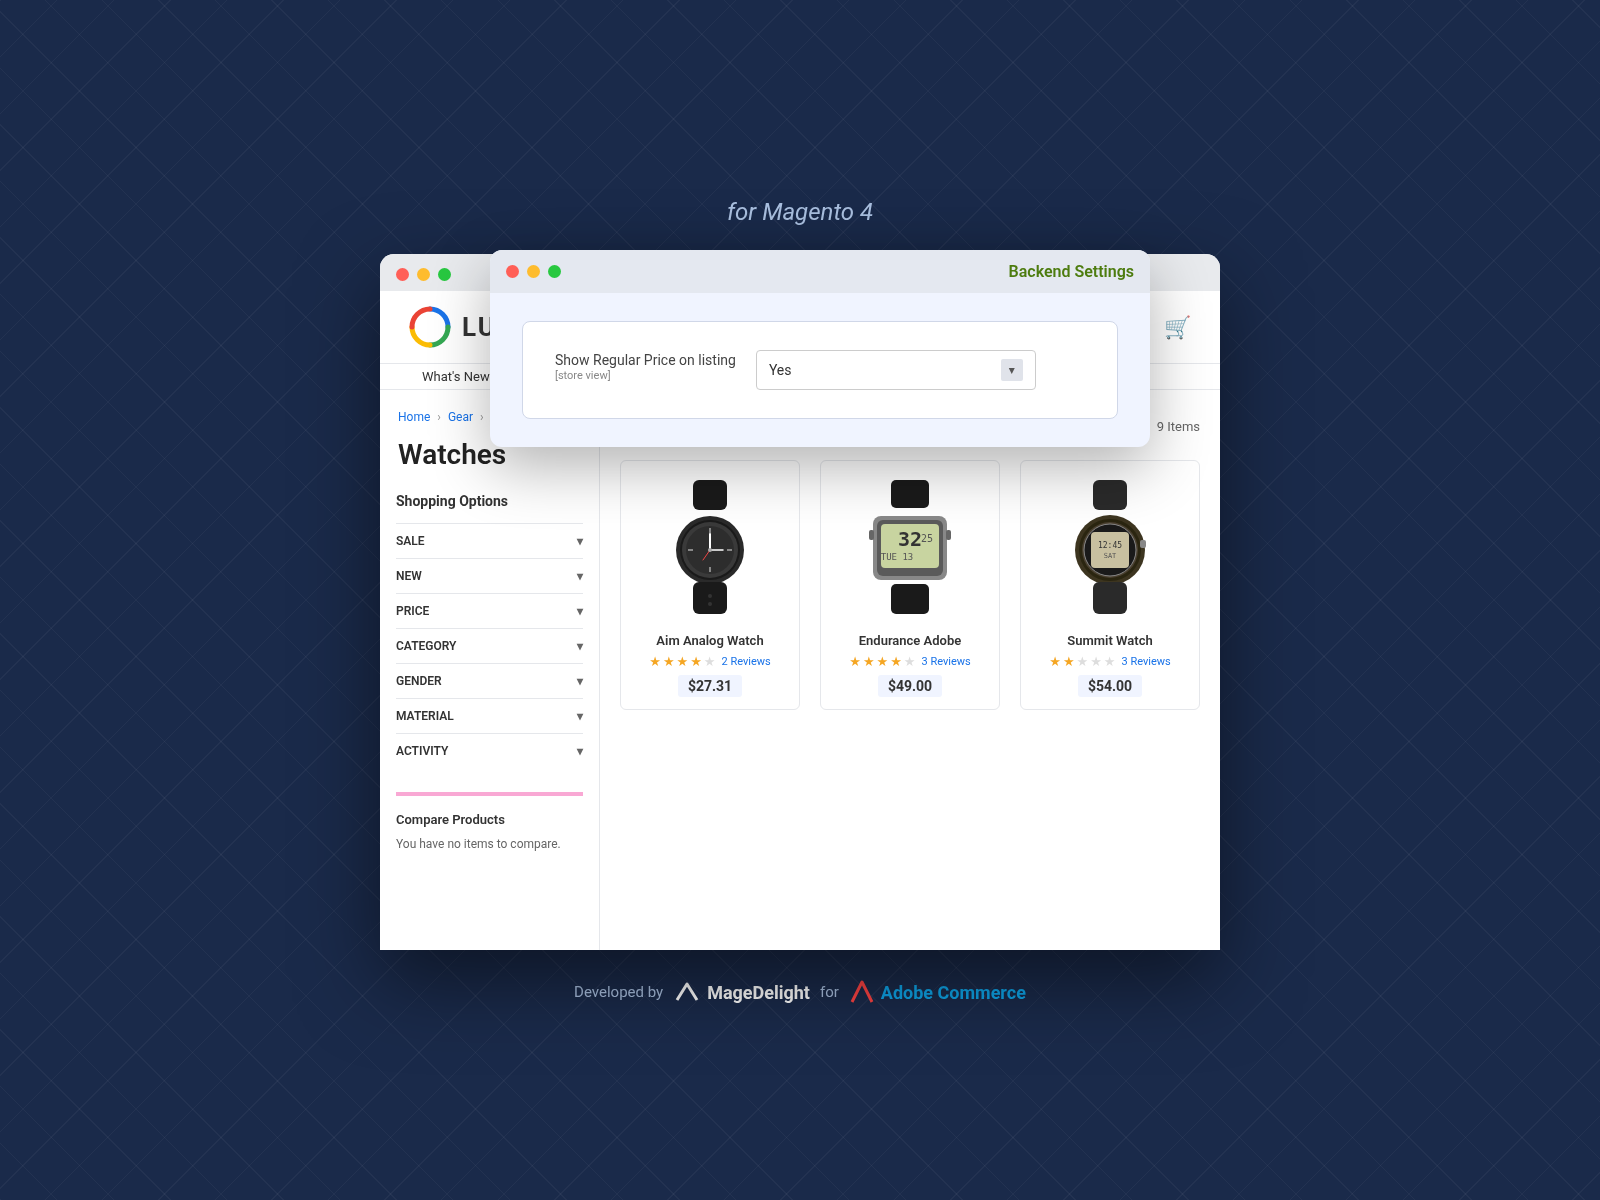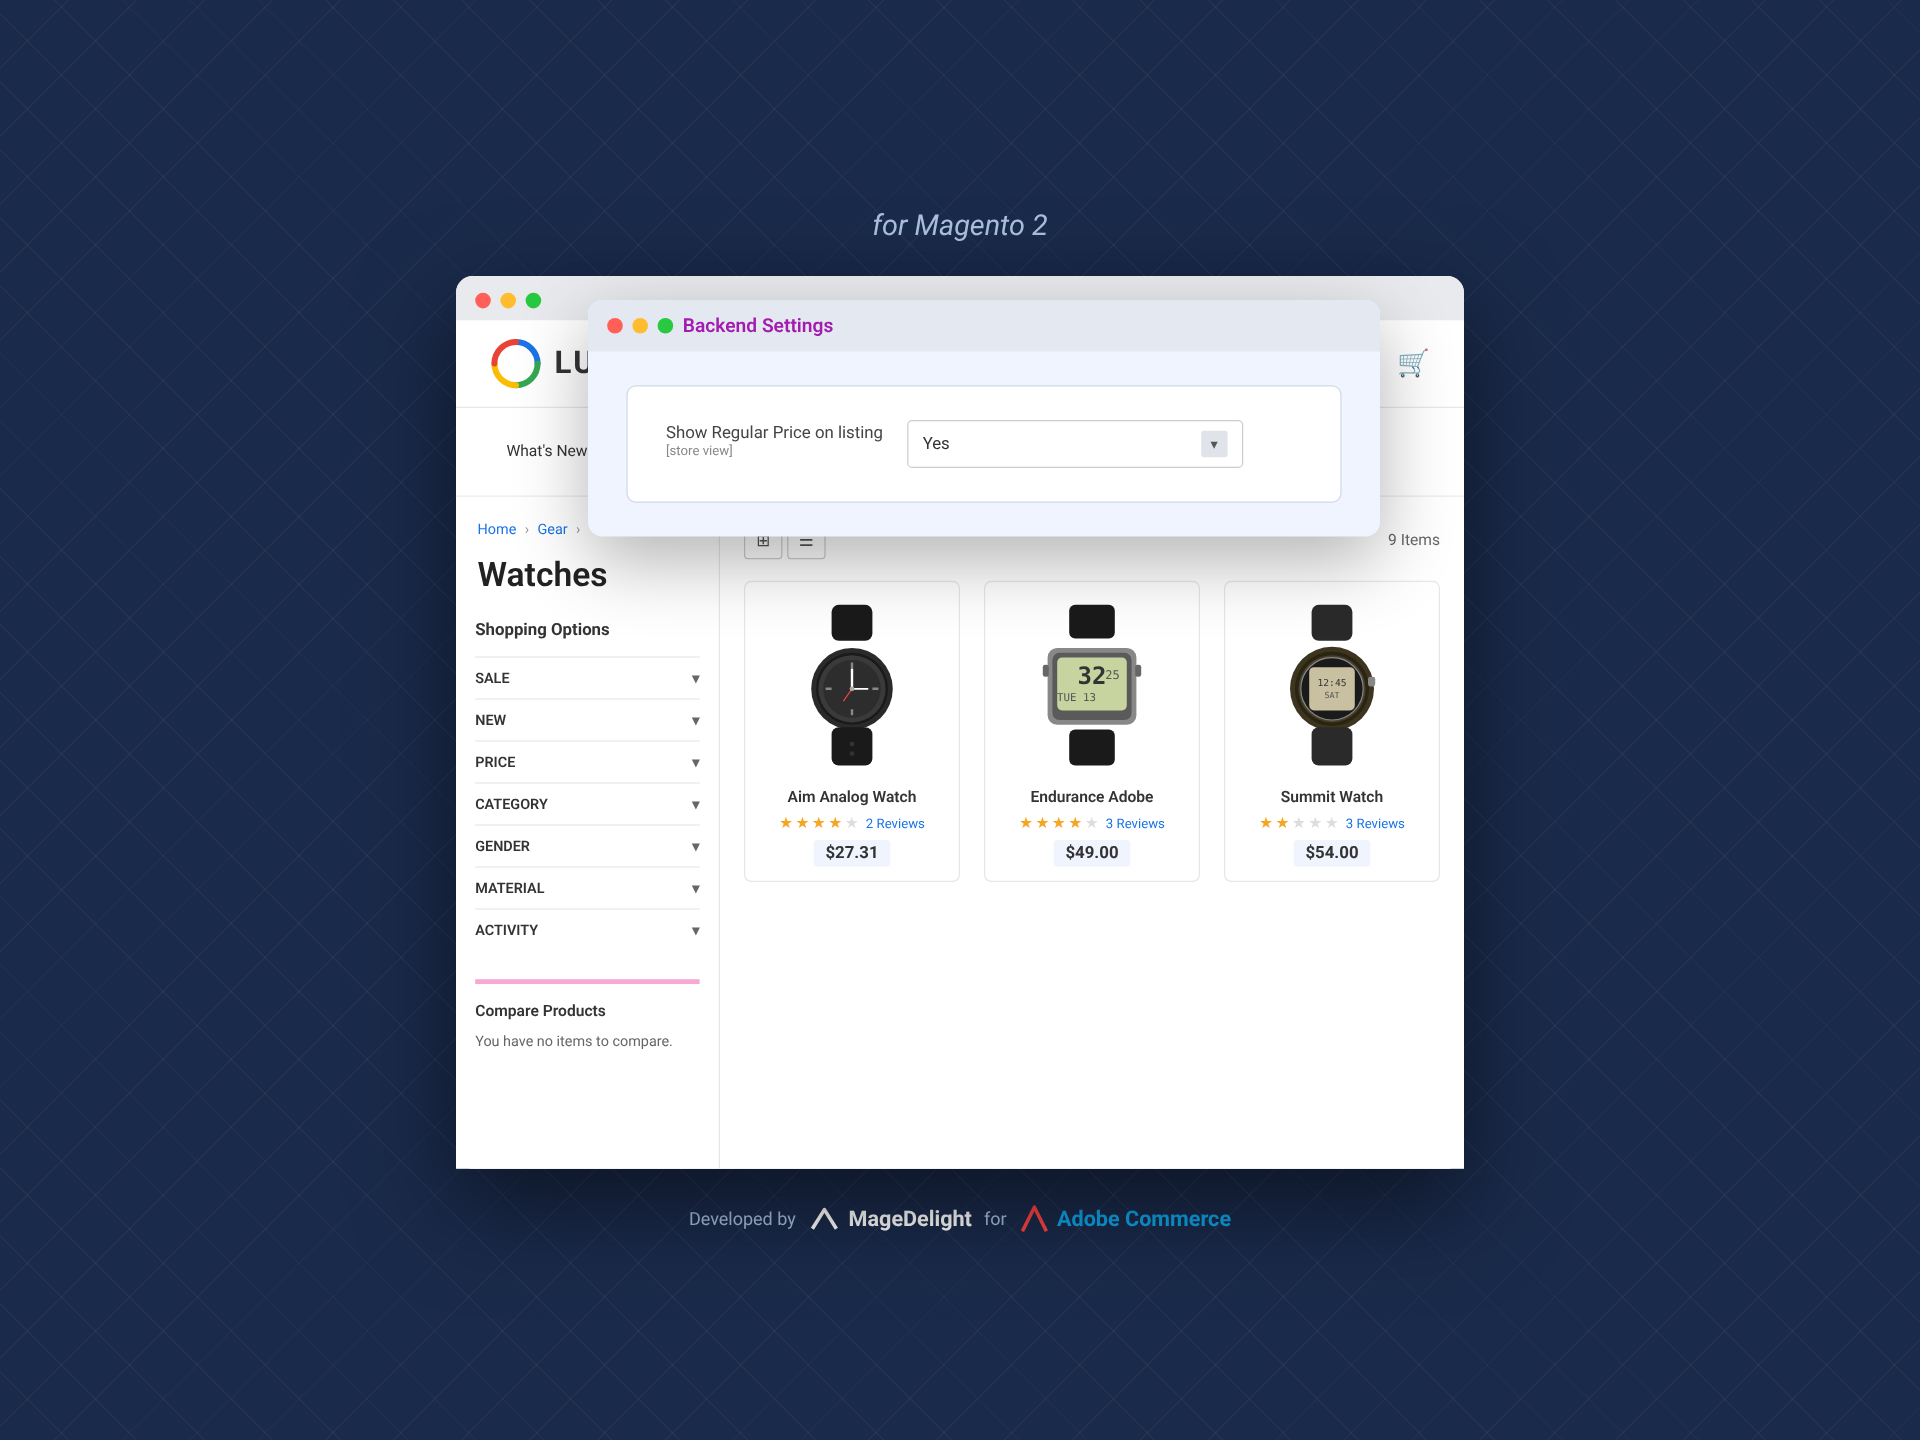--- a/index.html
+++ b/index.html
@@ -116,21 +116,21 @@
     
     .store-nav {
       background: #ffffff;
       display: flex;
       align-items: center;
       padding: 0 28px;
       border-bottom: 1px solid #e5e7eb;
       gap: 0;
     }
     .nav-item {
-      padding: 28px 14px;
+      padding: 4px 14px;
       font-size: 13px;
       color: #333;
       cursor: pointer;
       white-space: nowrap;
       display: flex;
       align-items: flex-end;
       gap: 4px;
       position: relative;
     }
     .nav-item.active {
@@ -291,24 +291,24 @@
     .backend-chrome {
       background: #e4e8f0;
       border-radius: 12px 12px 0 0;
       padding: 12px 16px;
       display: flex;
       align-items: center;
       gap: 8px;
     }
     .backend-title {
       flex: 1;
-      text-align: left;
+      text-align: right;
       font-size: 16px;
       font-weight: 600;
-      color: #a21caf;
+      color: #4d7c0f;
     }
     .backend-body {
       padding: 28px 32px;
     }
     .backend-card {
       background: #fff;
       border: 1px solid #d0d7e8;
       border-radius: 8px;
       padding: 28px 32px;
     }
@@ -375,21 +375,21 @@
       gap: 6px;
       font-size: 18px;
       font-weight: 700;
       color: #0ea5e9;
     }
   </style>
 </head>
 <body>
 
 <div class="header-text">
-  <p>for Magento 2</p>
+  <p>for Magento 4</p>
 </div>
 
 <div class="browser-window">
 
   <div class="browser-chrome">
     <div class="dot dot-red"></div>
     <div class="dot dot-yellow"></div>
     <div class="dot dot-green"></div>
   </div>
 

